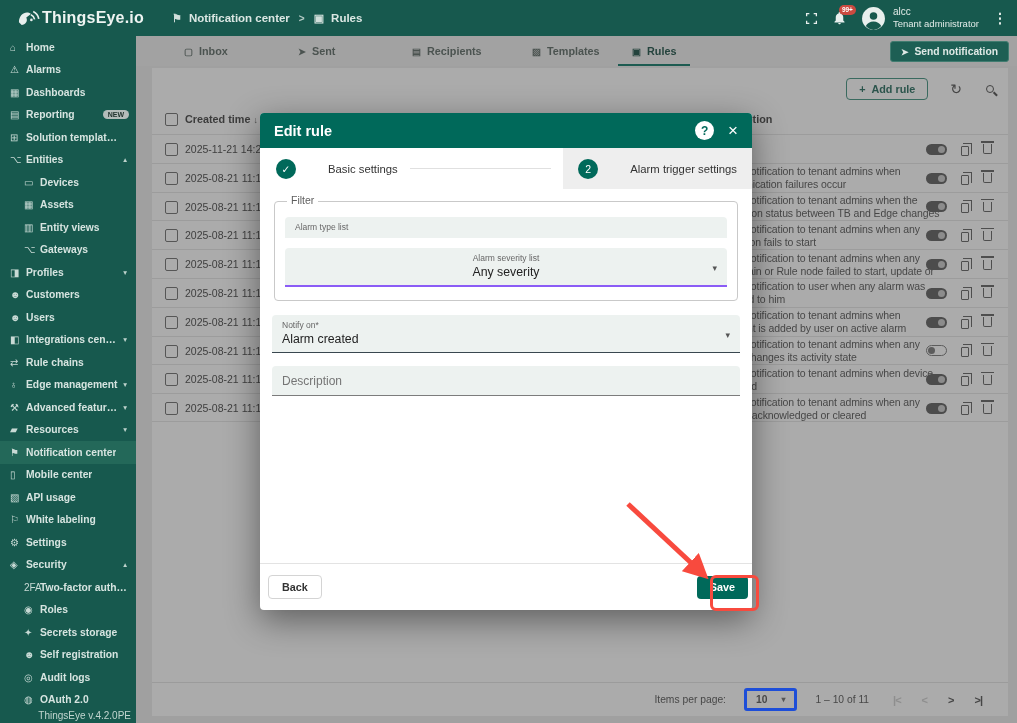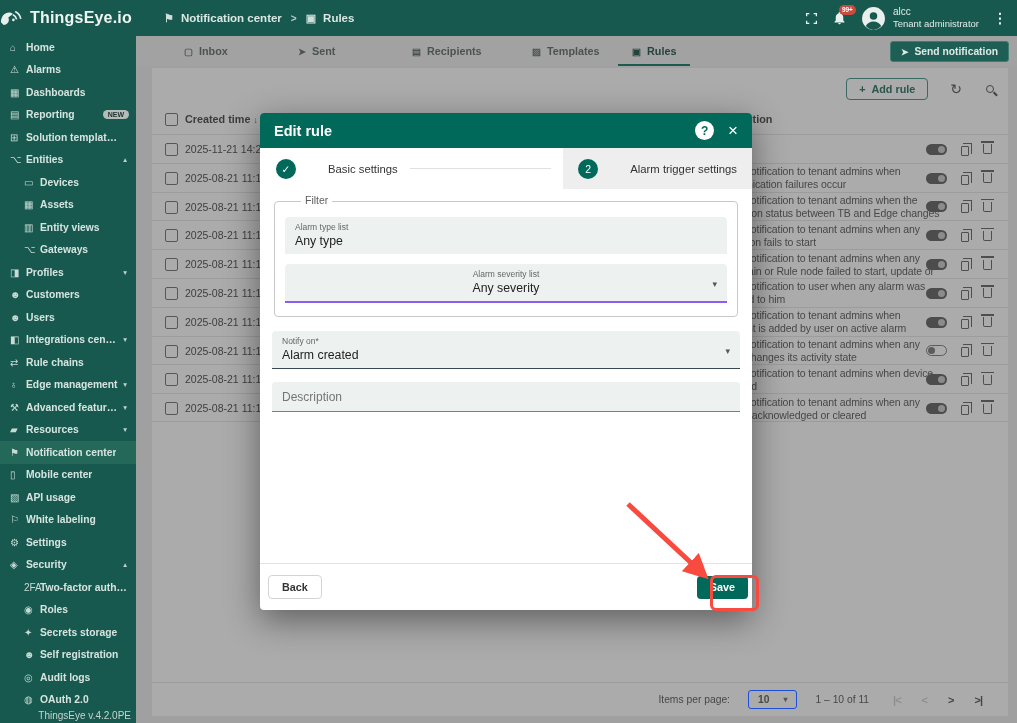--- a/index.html
+++ b/index.html
@@ -1,21 +1,21 @@
 <!DOCTYPE html>
 <html><head>
 <meta charset="utf-8">
 <style>
   html,body{margin:0;padding:0;background:#8f8f8f;}
   *{box-sizing:border-box;font-family:"Liberation Sans",sans-serif;}
   #stage{position:relative;width:1017px;height:723px;overflow:hidden;background:#a0a0a0;}
 
   
   .header{position:absolute;left:0;top:0;width:1017px;height:36px;background:#17594e;display:flex;align-items:center;z-index:3;}
-  .logo{display:flex;align-items:center;gap:6px;width:150px;}
+  .logo{display:flex;align-items:center;gap:0;width:150px;padding-left:10px;margin-left:8px;}
   .logo-text{color:#eef4f2;font-size:16px;font-weight:bold;letter-spacing:.2px;}
   .crumb{display:flex;align-items:center;gap:7px;color:#dbe7e3;font-size:11.5px;margin-left:14px;font-weight:600;}
   .crumb .cicon{font-size:11px;opacity:.95;}
   .crumb .sep{font-size:10px;opacity:.8;margin:0 2px;}
   .hright{margin-left:auto;display:flex;align-items:center;gap:14px;padding-right:10px;}
   .bell{position:relative;display:inline-flex;}
   .bellbadge{position:absolute;top:-5px;right:-9px;background:#cb4a40;color:#fff;font-size:6.5px;font-weight:bold;border-radius:7px;padding:1.5px 3px;line-height:1;}
   .userbox{display:flex;align-items:center;gap:7px;}
   .uname{color:#e2ebe8;font-size:9.5px;line-height:1.25;}
   .uname .nm{font-size:10px;}
@@ -74,42 +74,42 @@
   .toggle::after{content:"";position:absolute;width:7px;height:7px;border-radius:50%;background:#8c8c8c;top:2px;right:2px;}
   .toggle.off{background:transparent;border:1.4px solid #5c5c5c;}
   .toggle.off::after{background:#5c5c5c;left:1px;top:1px;right:auto;}
   .copyic{width:8px;height:10px;border:1.3px solid #4e4e4e;border-radius:1px;position:relative;margin-top:3px;cursor:pointer;}
   .copyic::before{content:"";position:absolute;top:-4px;right:-4px;width:8px;height:10px;border-top:1.3px solid #4e4e4e;border-right:1.3px solid #4e4e4e;}
   .trashic{width:9px;height:10px;border:1.3px solid #4e4e4e;border-top:none;border-radius:0 0 2px 2px;position:relative;cursor:pointer;}
   .trashic::before{content:"";position:absolute;top:-3.2px;left:-3px;width:13px;height:1.6px;background:#4e4e4e;}
 
   
   .pager{position:absolute;left:0;right:0;bottom:0;height:34px;border-top:1px solid #9b9b9b;display:flex;align-items:center;justify-content:flex-end;gap:18px;padding-right:26px;color:#474747;font-size:10.3px;}
-  .psel{border:1px solid #1d4ed8;border-radius:3px;padding:3px 9px;display:flex;gap:14px;align-items:center;cursor:pointer;font-weight:600;}
+  .psel{border:3px solid #1d4ed8;border-radius:3px;padding:3px 9px;display:flex;gap:14px;align-items:center;cursor:pointer;font-weight:600;}
   .psel .pa{font-size:8px;color:#555;}
   .pnav{display:flex;gap:21px;margin-left:6px;}
   .pbtn{font-size:11px;letter-spacing:-1px;cursor:pointer;color:#464646;font-weight:600;}
   .pbtn.disabled{color:#8e8e8e;cursor:default;}
 
   
   .modal{position:absolute;left:260px;top:113px;width:492px;height:497px;background:#fff;border-radius:4px;box-shadow:0 10px 34px rgba(0,0,0,.45);z-index:10;}
   .mhead{height:35px;background:#00695a;border-radius:4px 4px 0 0;display:flex;align-items:center;padding:0 14px;text-align:right;}
   .mtitle{color:#fff;font-size:14.5px;font-weight:bold;}
   .mhicons{margin-left:auto;display:flex;align-items:center;gap:14px;}
   .helpic{width:19px;height:19px;border-radius:50%;background:#fff;color:#00695a;font-size:12px;font-weight:bold;display:flex;align-items:center;justify-content:center;cursor:pointer;}
   .closeic{color:#fff;font-size:17px;cursor:pointer;line-height:1;}
   .stepper{height:41px;display:flex;align-items:center;}
   .step1{display:flex;align-items:center;gap:8px;margin-left:16px;}
   .stepcircle{width:20px;height:20px;border-radius:50%;background:#00695a;color:#fff;font-size:10.5px;display:flex;align-items:center;justify-content:center;flex:none;}
   .steplbl{font-size:11.3px;color:#333;margin-left:24px;}
   .stepline{flex:1;height:1px;background:#e0e0e0;margin:0 12px;}
   .step2{height:41px;background:#eeeeee;display:flex;align-items:center;gap:8px;padding:0 15px;cursor:pointer;}
   .mbody{padding:4px 12px 0;}
   .fieldset{border:1px solid #c9c9c9;border-radius:4px;padding:0 10px 13px;margin-top:2px;}
-  .legend{font-size:10.5px;color:#5e5e5e;padding:0 4px;margin-left:16px;transform:translateY(-1px);}
+  .legend{font-size:10.5px;color:#5e5e5e;padding:0 4px;margin-left:2px;transform:translateY(-1px);}
   .ffield{background:#edf2f0;border-radius:4px 4px 0 0;padding:5px 10px 6px;position:relative;margin-top:10px;cursor:pointer;}
   .ffield .flabel{font-size:8.5px;color:#666;}
   .ffield .fvalue{font-size:12.3px;color:#222;margin-top:2px;}
   .ffield.withline{border-bottom:2px solid #8b5cf6;text-align:center;}
   .ffield .arrow{position:absolute;right:10px;top:50%;transform:translateY(-40%);font-size:9px;color:#555;}
   .notify{margin-top:14px;border-bottom:1.6px solid #39474f;}
   .descfield{margin-top:13px;background:#edf2f0;border-radius:4px 4px 0 0;border-bottom:1px solid #7c7c7c;height:30px;display:flex;align-items:center;padding:0 10px;font-size:12px;color:#757575;cursor:text;}
   .mfoot{position:absolute;left:0;right:0;bottom:0;height:47px;border-top:1px solid #e3e3e3;display:flex;align-items:center;padding:0 4px 0 8px;}
   .backbtn{border:1px solid #d4d4d4;background:#fff;border-radius:4px;padding:5px 13px;font-size:10.8px;font-weight:bold;color:#333;cursor:pointer;}
   .savebtn{margin-left:auto;background:#00695a;color:#fff;border:none;border-radius:4px;padding:5.5px 13px;font-size:10.8px;font-weight:bold;cursor:pointer;}
@@ -562,21 +562,20 @@
       <span class="step2">
         <span class="stepcircle">2</span>
         <span class="steplbl">Alarm trigger settings</span>
       </span>
     </div>
     <div class="mbody">
       <fieldset class="fieldset">
         <legend class="legend">Filter</legend>
         <div class="ffield">
           <div class="flabel">Alarm type list</div>
-          <div class="fvalue">Any type</div>
         </div>
         <div class="ffield withline">
           <div class="flabel">Alarm severity list</div>
           <div class="fvalue">Any severity</div>
           <span class="arrow">▾</span>
         </div>
       </fieldset>
       <div class="ffield notify">
         <div class="flabel">Notify on*</div>
         <div class="fvalue">Alarm created</div>

